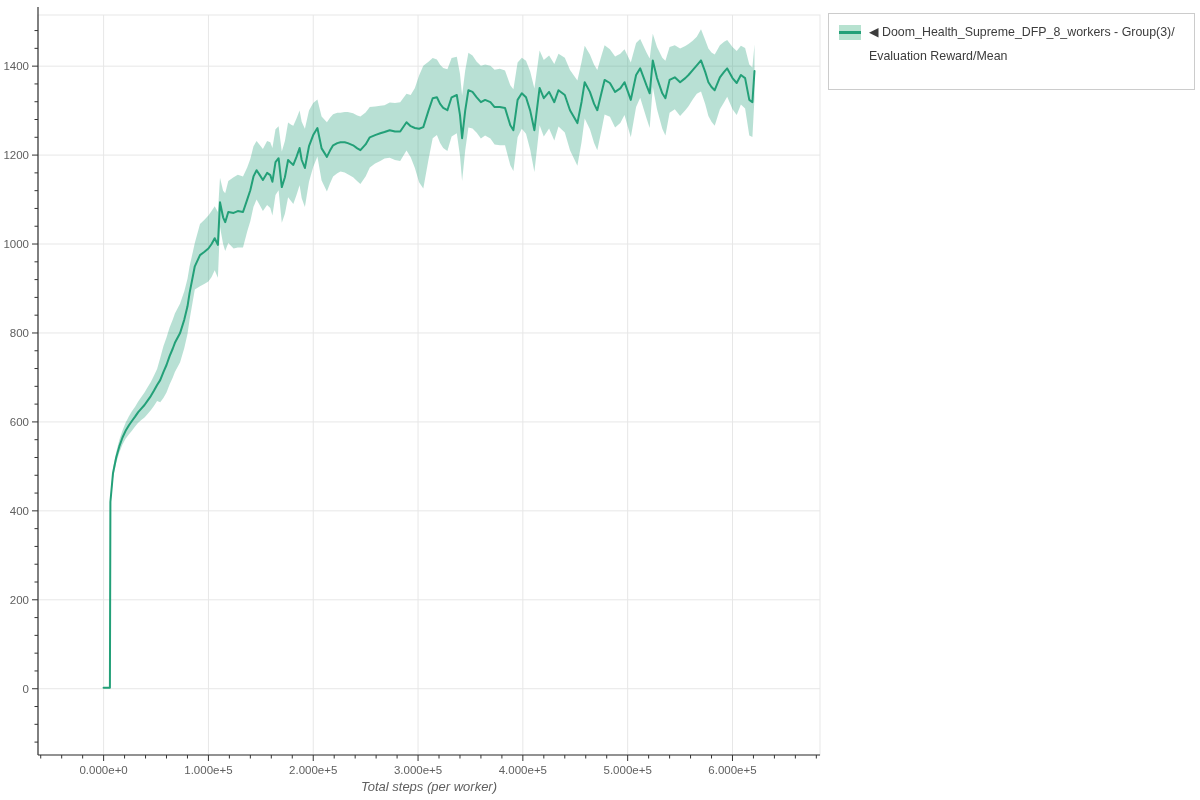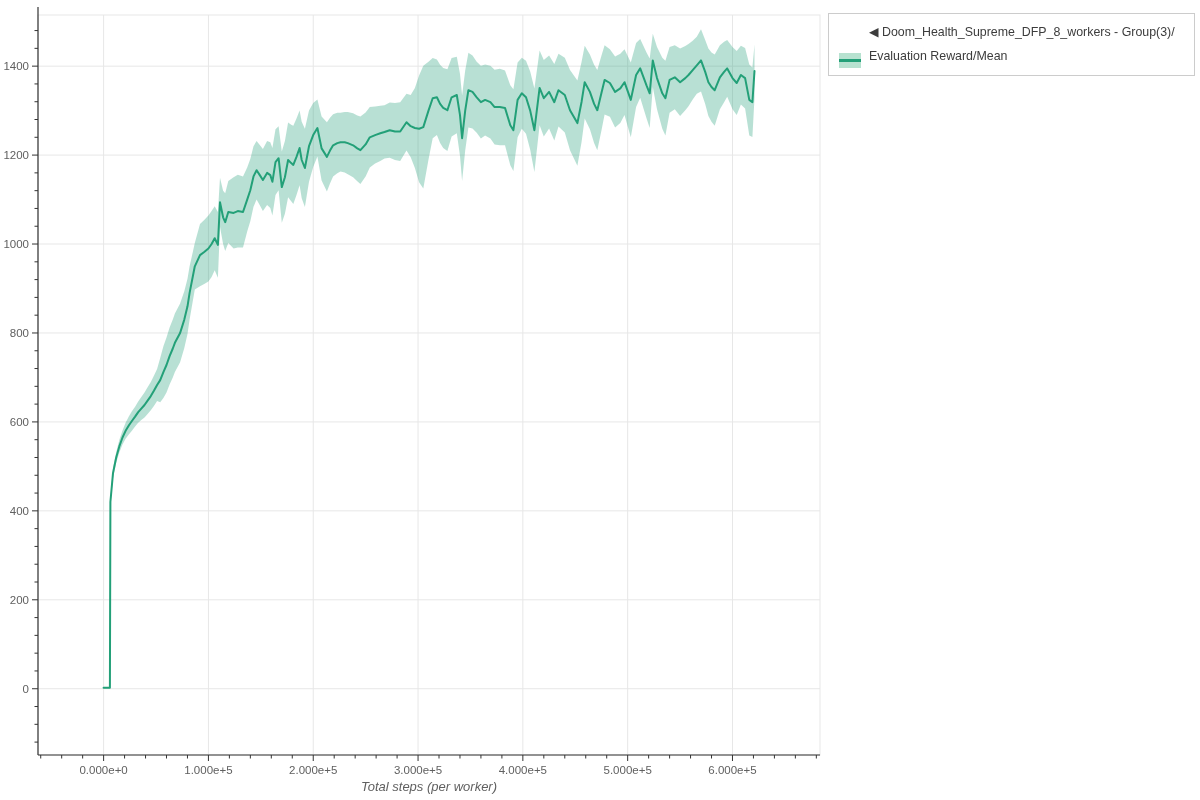--- a/index.html
+++ b/index.html
@@ -1,22 +1,22 @@
 <!DOCTYPE html>
 <html><head>
 <meta charset="utf-8">
 <style>
   html,body{margin:0;padding:0;background:#ffffff;}
   body{width:1200px;height:800px;position:relative;font-family:"Liberation Sans",sans-serif;overflow:hidden;}
   #chart{position:absolute;left:0;top:0;}
   .tick-label{font-size:11.5px;font-family:"Liberation Sans",sans-serif;}
   .axis-title{font-size:13px;font-style:italic;font-family:"Liberation Sans",sans-serif;}
   .legend{position:absolute;left:828px;top:13px;width:367px;box-sizing:border-box;
-          background:#ffffff;border:1px solid #cccccc;padding:7px 12px 7px 10px;
-          display:flex;align-items:flex-end;}
+          background:#ffffff;border:1px solid #cccccc;padding:7px 12px 21px 10px;
+          display:flex;align-items:flex-start;}
   .legend-swatch{flex:0 0 auto;width:22px;height:15px;margin-top:4px;margin-right:8px;position:relative;}
   .legend-swatch-line{position:absolute;left:0;right:0;top:6px;height:3px;}
   .legend-text{flex:1 1 auto;font-size:12.4px;line-height:1.9;word-break:break-all;}
 </style>
 </head>
 <body>
 
 <svg id="chart" width="1200" height="800">
   <g id="chart-generated">
       <rect x="38" y="15" width="782" height="740" fill="none" stroke="#e7e7e7" stroke-width="1"></rect>

